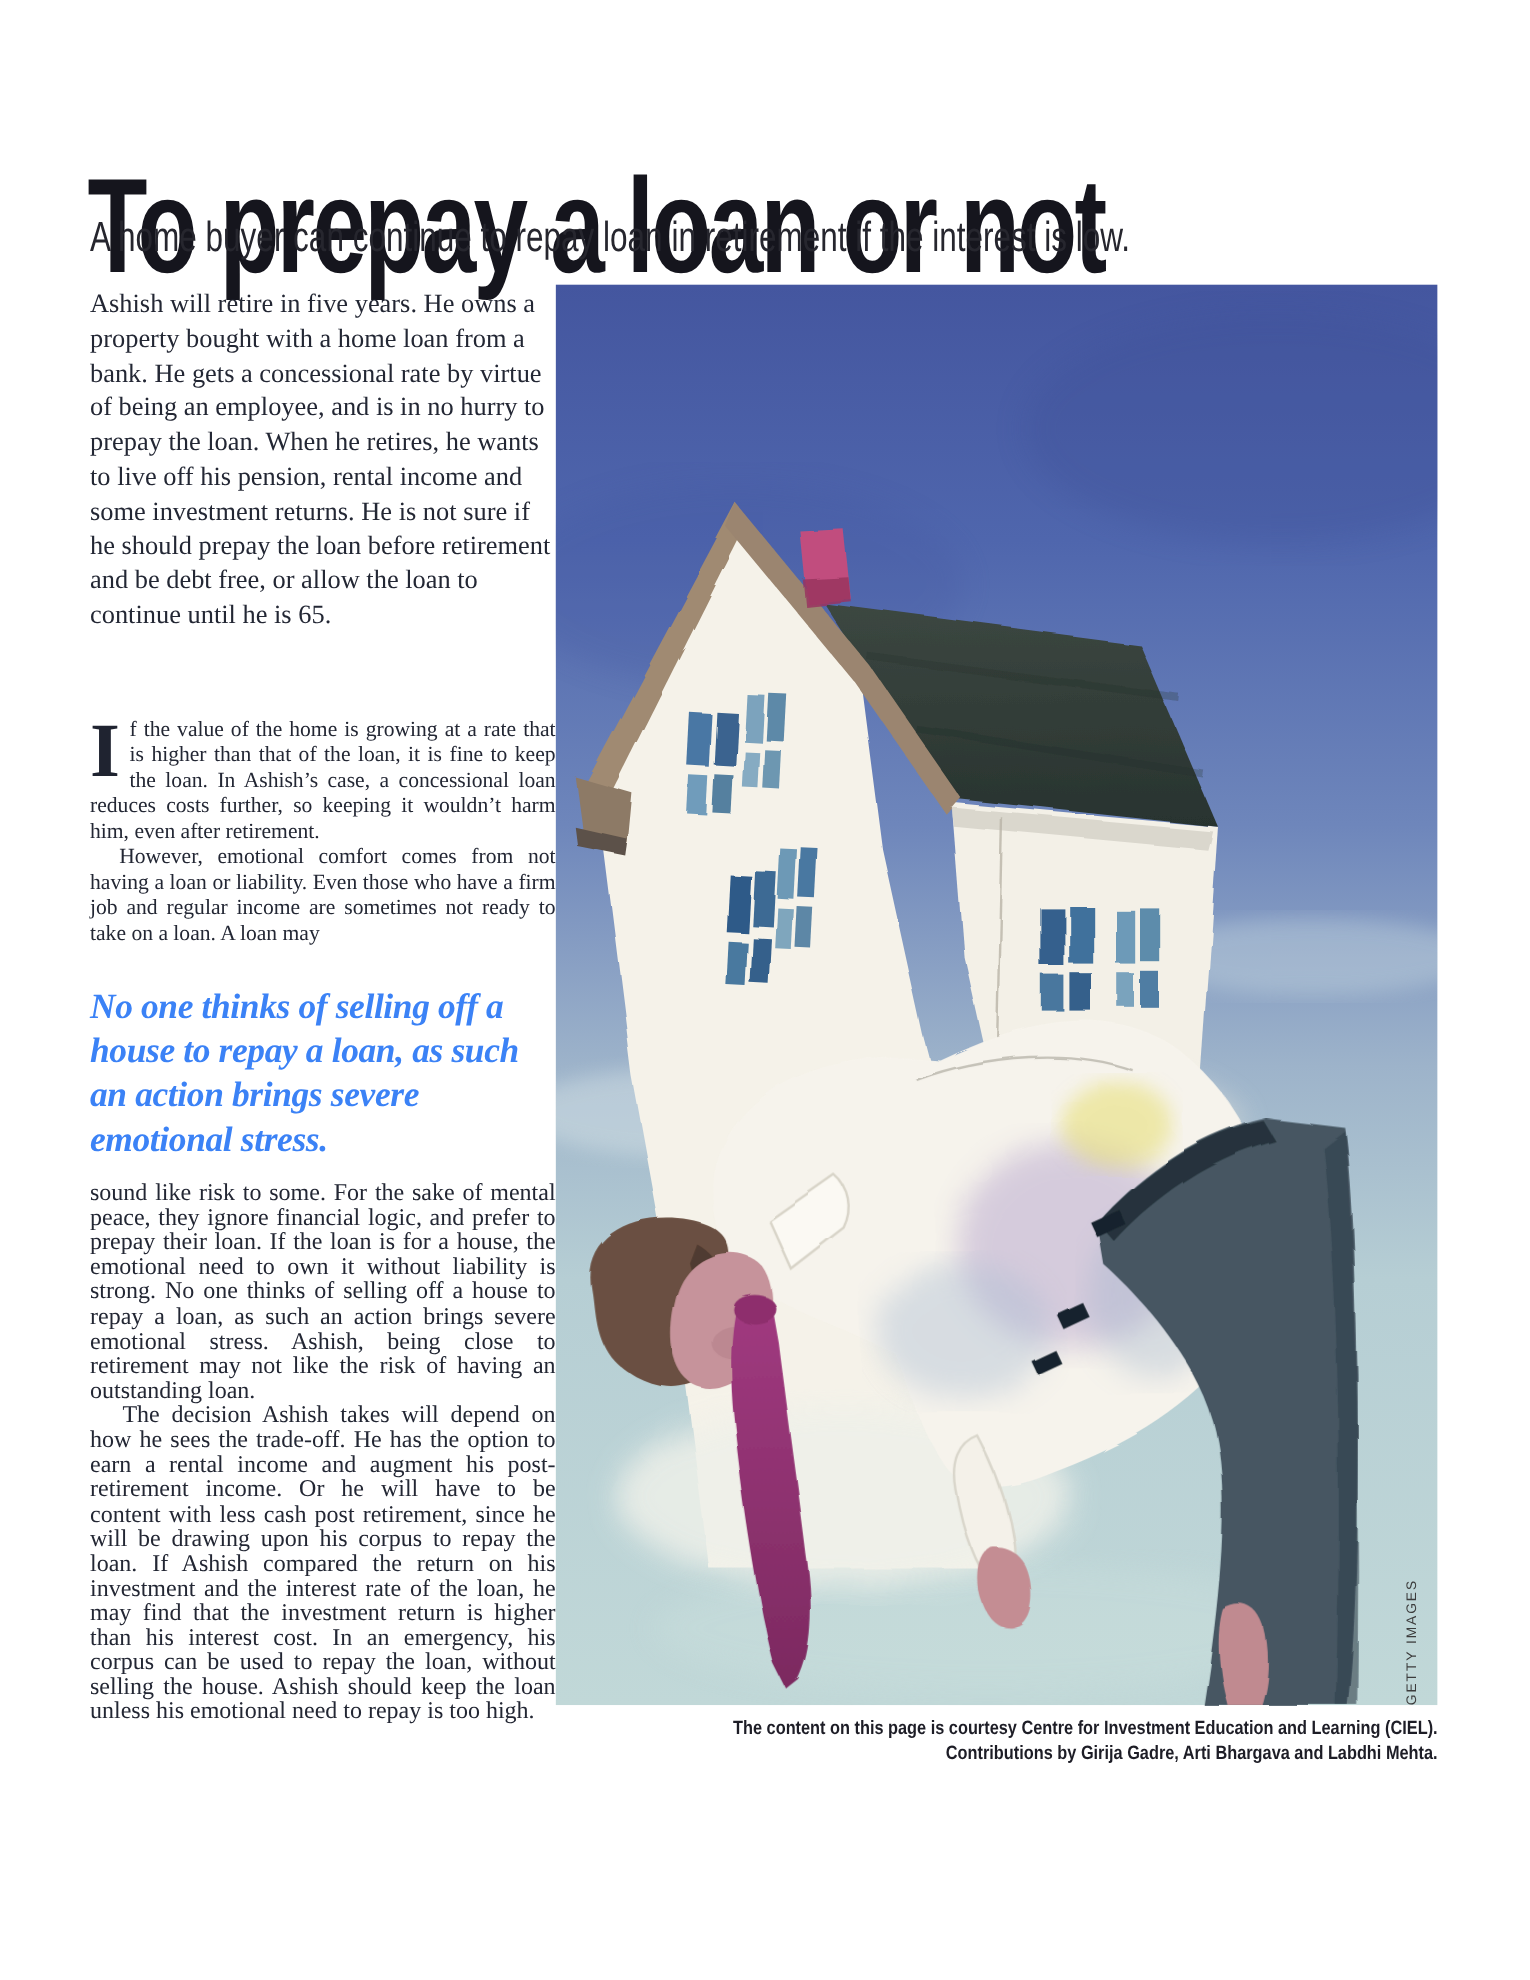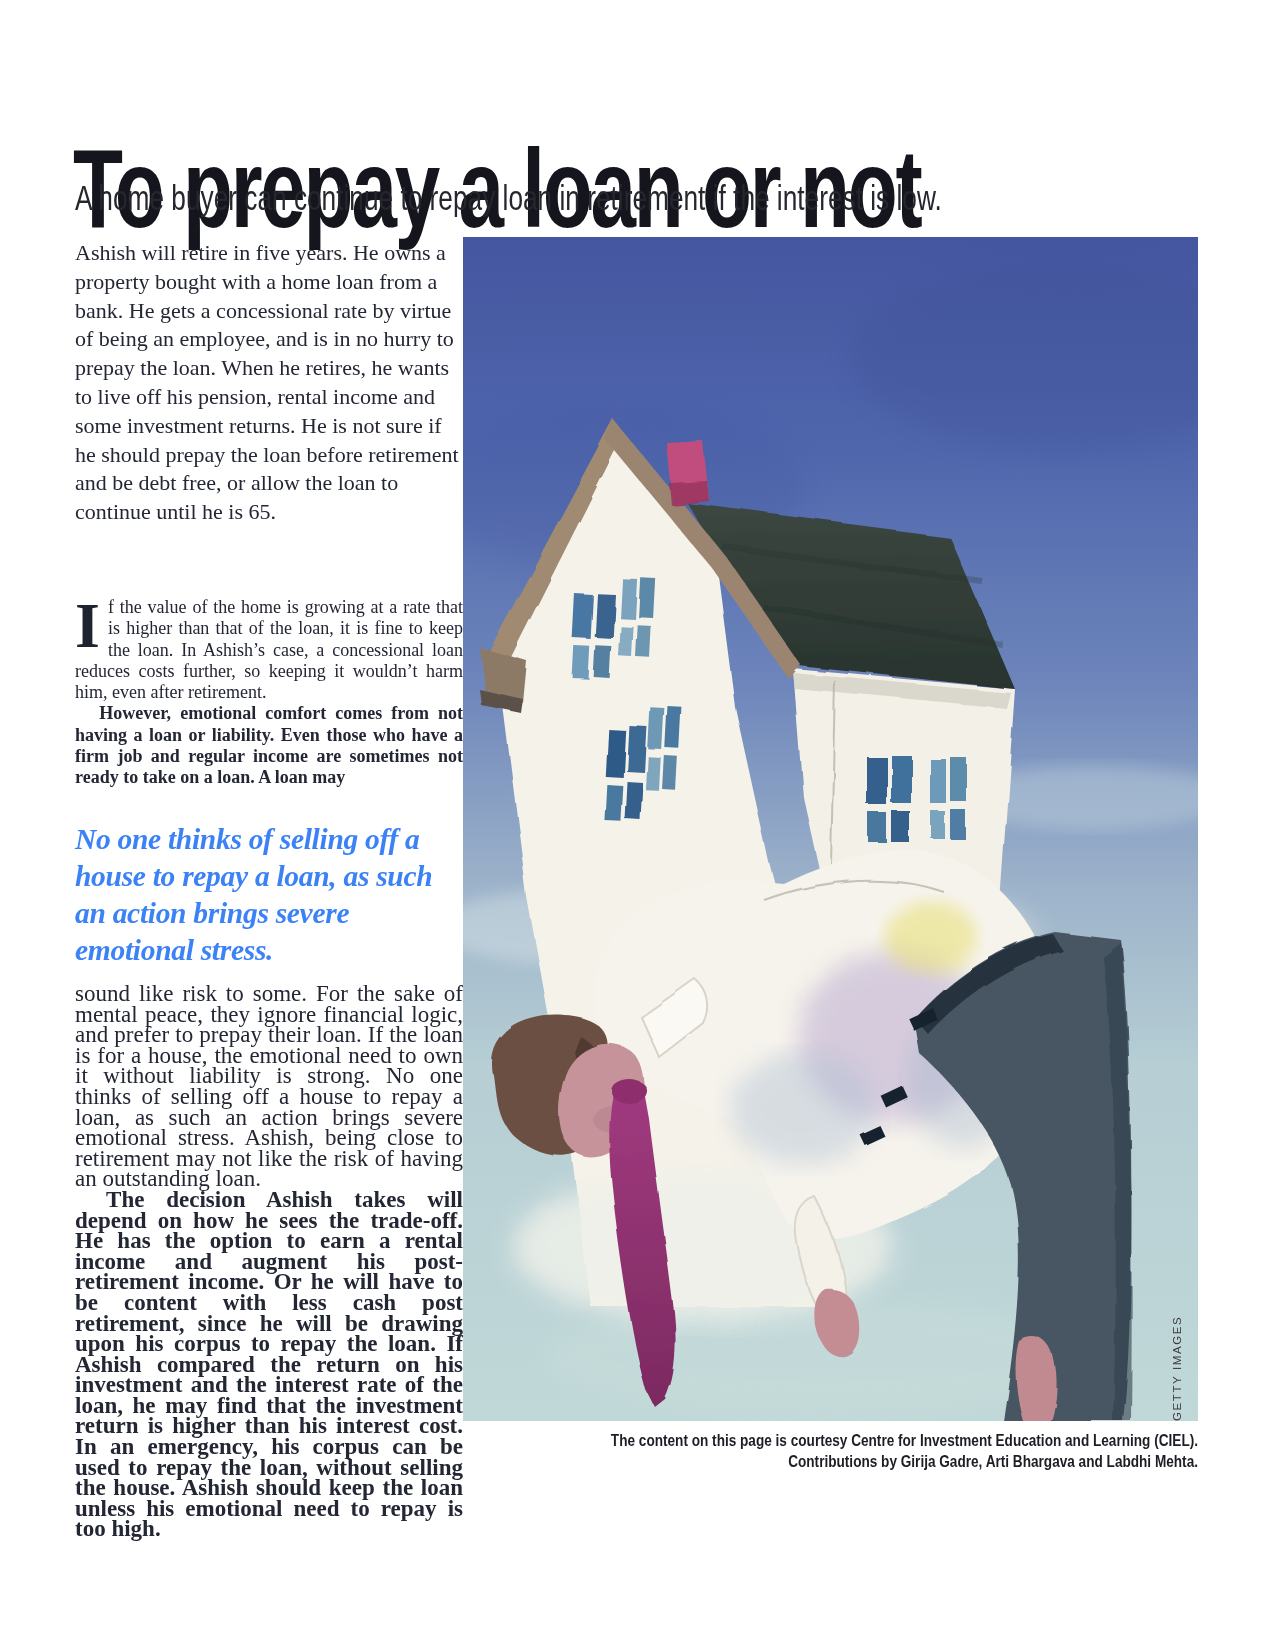--- a/index.html
+++ b/index.html
@@ -19,23 +19,23 @@
   .subhead{
     left:75px;top:178px;width:1400px;
     font-family:"Liberation Sans", sans-serif;font-weight:400;
     font-size:35px;line-height:40px;letter-spacing:0;color:#26262e;
     transform:scaleX(.75);transform-origin:0 0;white-space:nowrap;
   }
   
   .col{left:75px;width:388px;color:#232734;}
   .lead{top:239px;font-size:22px;line-height:28.8px;}
   .block1{top:597px;font-size:18px;line-height:21.3px;text-align:justify;}
-  .block2{top:984px;font-size:23px;line-height:20.6px;text-align:justify;}
+  .block2{top:984px;font-size:20px;line-height:20.6px;text-align:justify;}
   .block1 p,.block2 p{margin:0;}
-  .indent{text-indent:1.35em;font-weight:bold;}
+  .indent{text-indent:1.35em;}
   .dropcap{
     float:left;font-size:64px;line-height:50px;font-weight:700;
     padding:4px 8px 0 0;color:#1f2330;
   }
   .pullquote{
     top:821px;width:392px;
     font-style:italic;font-weight:700;font-size:29.5px;line-height:37px;
     color:#3b82f6;letter-spacing:-0.3px;
   }
   

